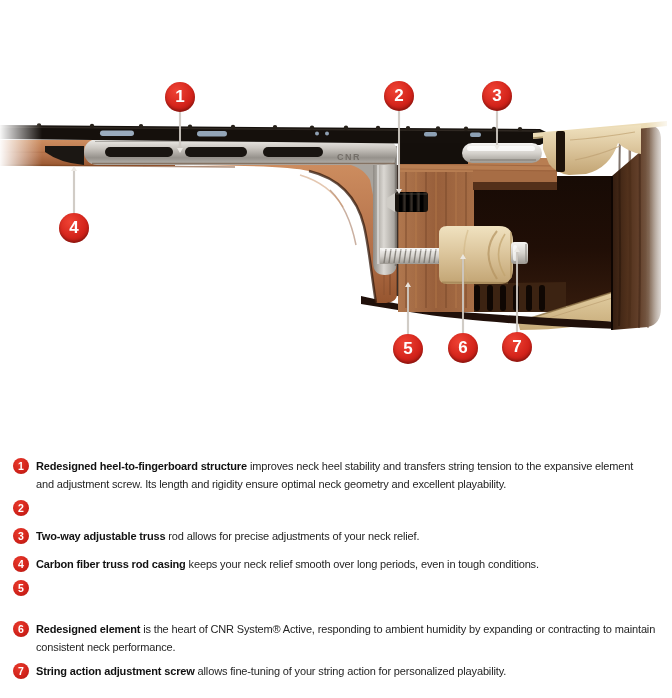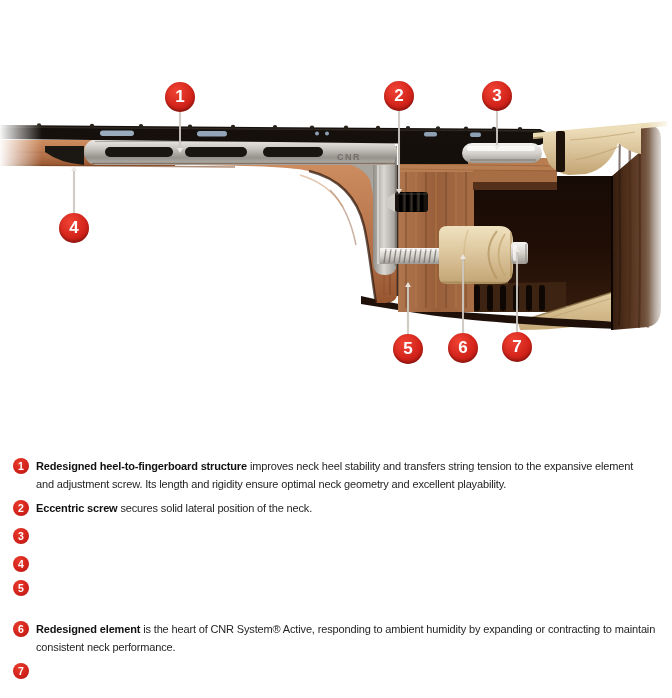--- a/index.html
+++ b/index.html
@@ -295,34 +295,36 @@
   <div class="co" style="left:502px;top:332px;">7</div>
 
   <div class="legend">
     <div class="li" style="top:457px;">
       <span class="lc">1</span>
       <p class="lt"><b>Redesigned heel-to-fingerboard structure</b><span> improves neck heel stability and transfers string tension to the expansive element
 and adjustment screw. Its length and rigidity ensure optimal neck geometry and excellent playability.</span></p>
     </div>
     <div class="li" style="top:499px;">
       <span class="lc">2</span>
-      <p class="lt"><b>Eccentric screw</b><span> secures solid lateral position of the neck.</span></p>
     </div>
     <div class="li" style="top:527px;">
       <span class="lc">3</span>
+      <p class="lt"><b>Two-way adjustable truss</b><span> rod allows for precise adjustments of your neck relief.</span></p>
     </div>
     <div class="li" style="top:555px;">
       <span class="lc">4</span>
+      <p class="lt"><b>Carbon fiber truss rod casing</b><span> keeps your neck relief smooth over long periods, even in tough conditions.</span></p>
     </div>
     <div class="li" style="top:579px;">
       <span class="lc">5</span>
     </div>
     <div class="li" style="top:620px;">
       <span class="lc">6</span>
       <p class="lt"><b>Redesigned element</b><span> is the heart of CNR System® Active, responding to ambient humidity by expanding or contracting to maintain
 consistent neck performance.</span></p>
     </div>
     <div class="li" style="top:662px;">
       <span class="lc">7</span>
+      <p class="lt"><b>String action adjustment screw</b><span> allows fine-tuning of your string action for personalized playability.</span></p>
     </div>
   </div>
 
 </div>
 
 </body></html>

